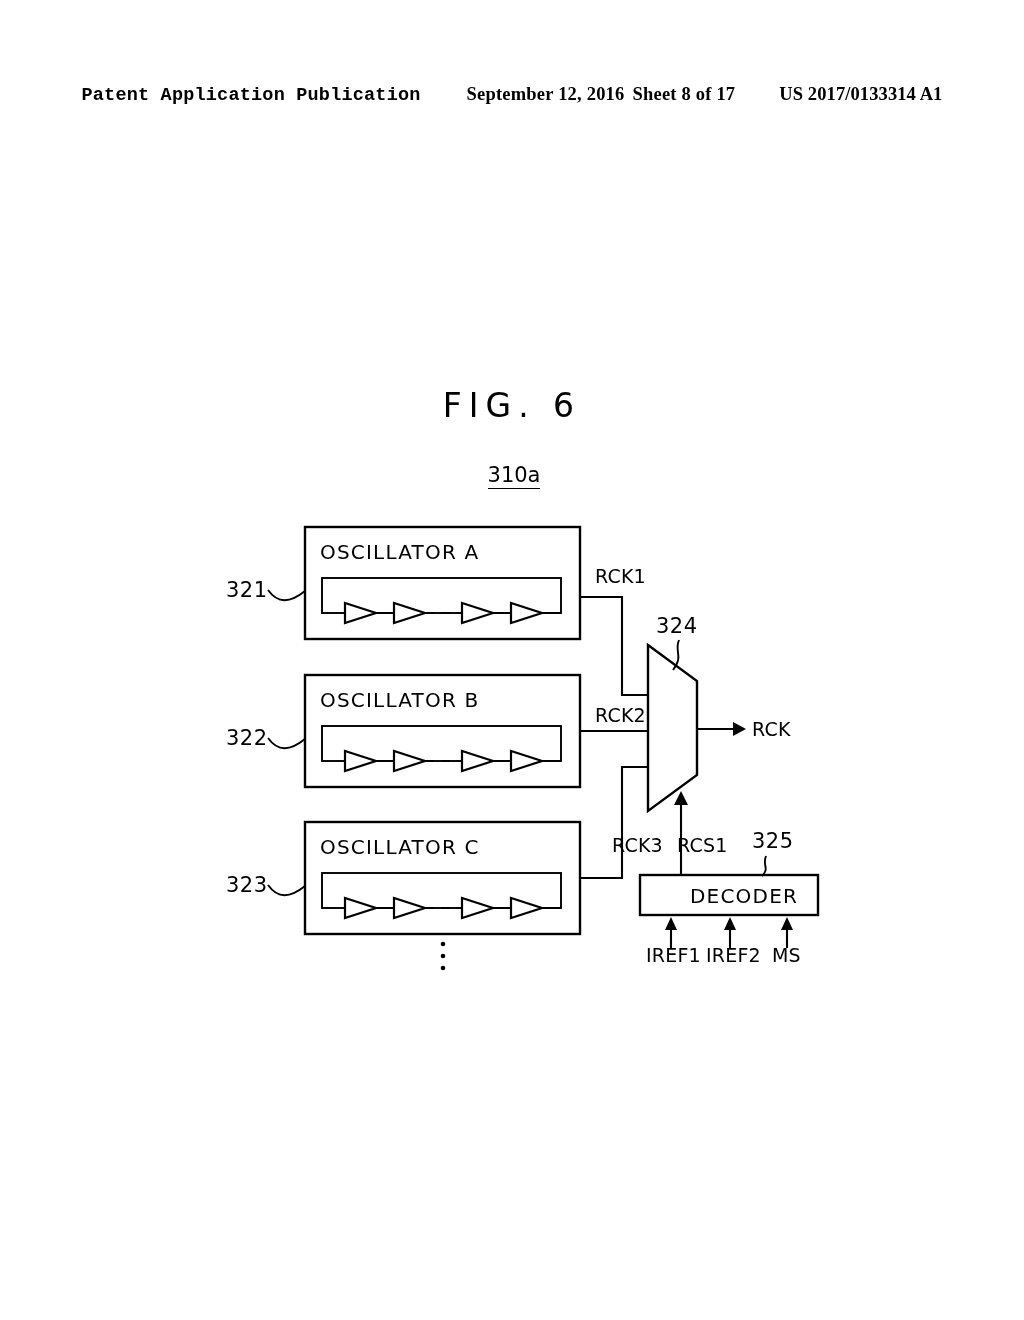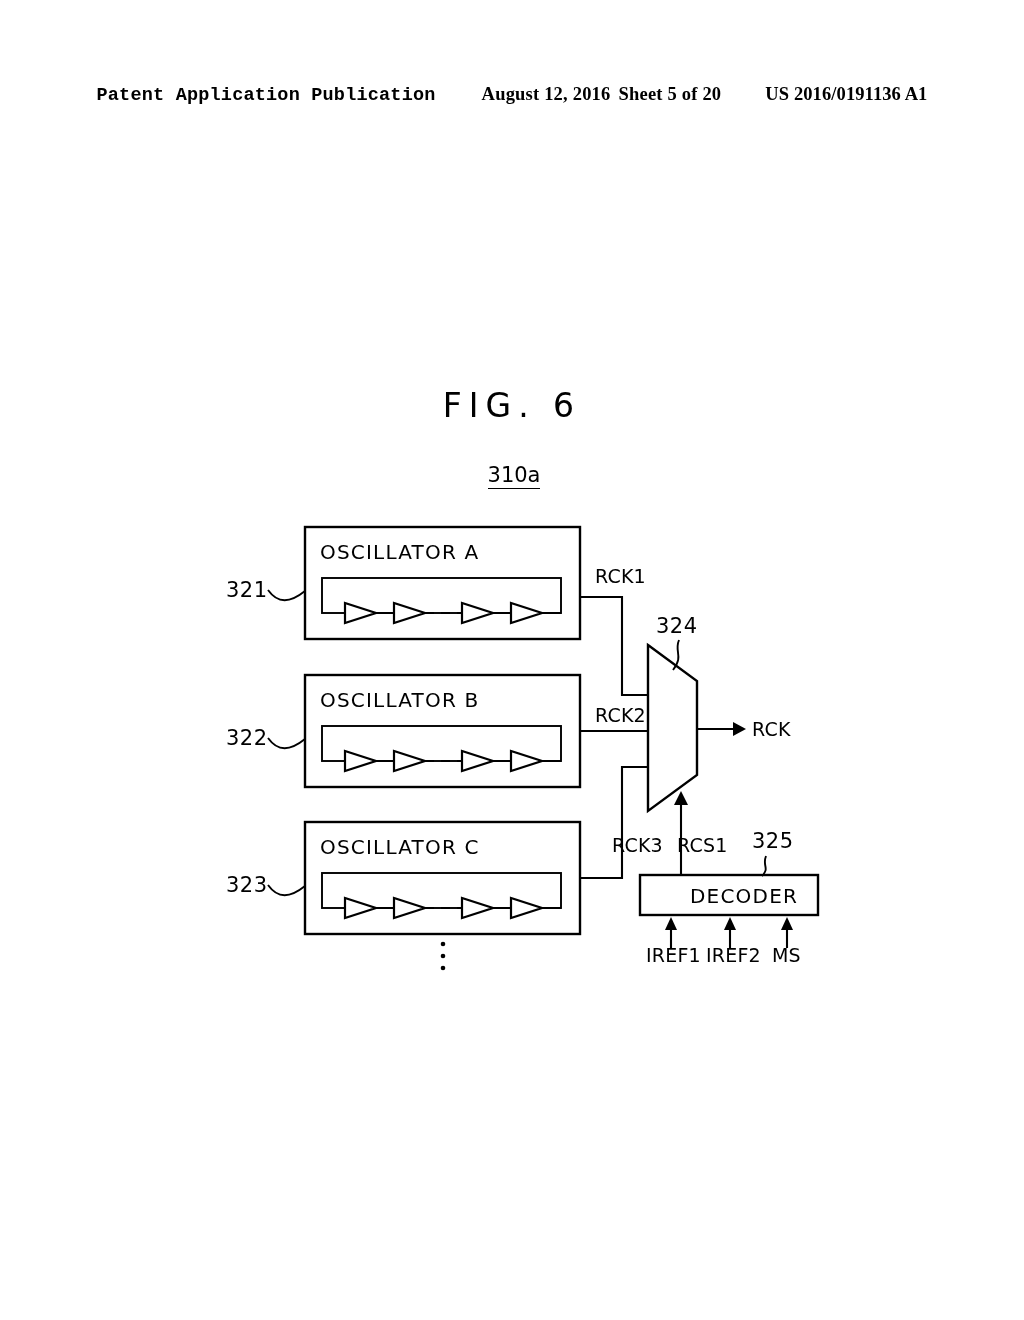--- a/index.html
+++ b/index.html
@@ -129,21 +129,21 @@
   .dot {
     fill: #000;
   }
 </style>
 </head>
 <body>
 
 <div id="page">
 
   <div class="pub-header">
-    <span class="seg-title">Patent Application Publication</span><span class="seg-date">August 12, 2016</span><span class="seg-sheet">Sheet 5 of 20</span><span class="seg-num">US 2016/0191136 A1</span>
+    <span class="seg-title">Patent Application Publication</span><span class="seg-date">September 12, 2016</span><span class="seg-sheet">Sheet 8 of 17</span><span class="seg-num">US 2017/0133314 A1</span>
   </div>
 
   <div class="fig-title">FIG. 6</div>
   <div class="fig-ref"><span>310a</span></div>
 
   <svg id="diagram" viewBox="0 0 1024 1320">
 
     <g>
       <rect class="box" x="305" y="527" width="275" height="112"></rect>
       <text class="lbl-block" x="320" y="559">OSCILLATOR A</text>

